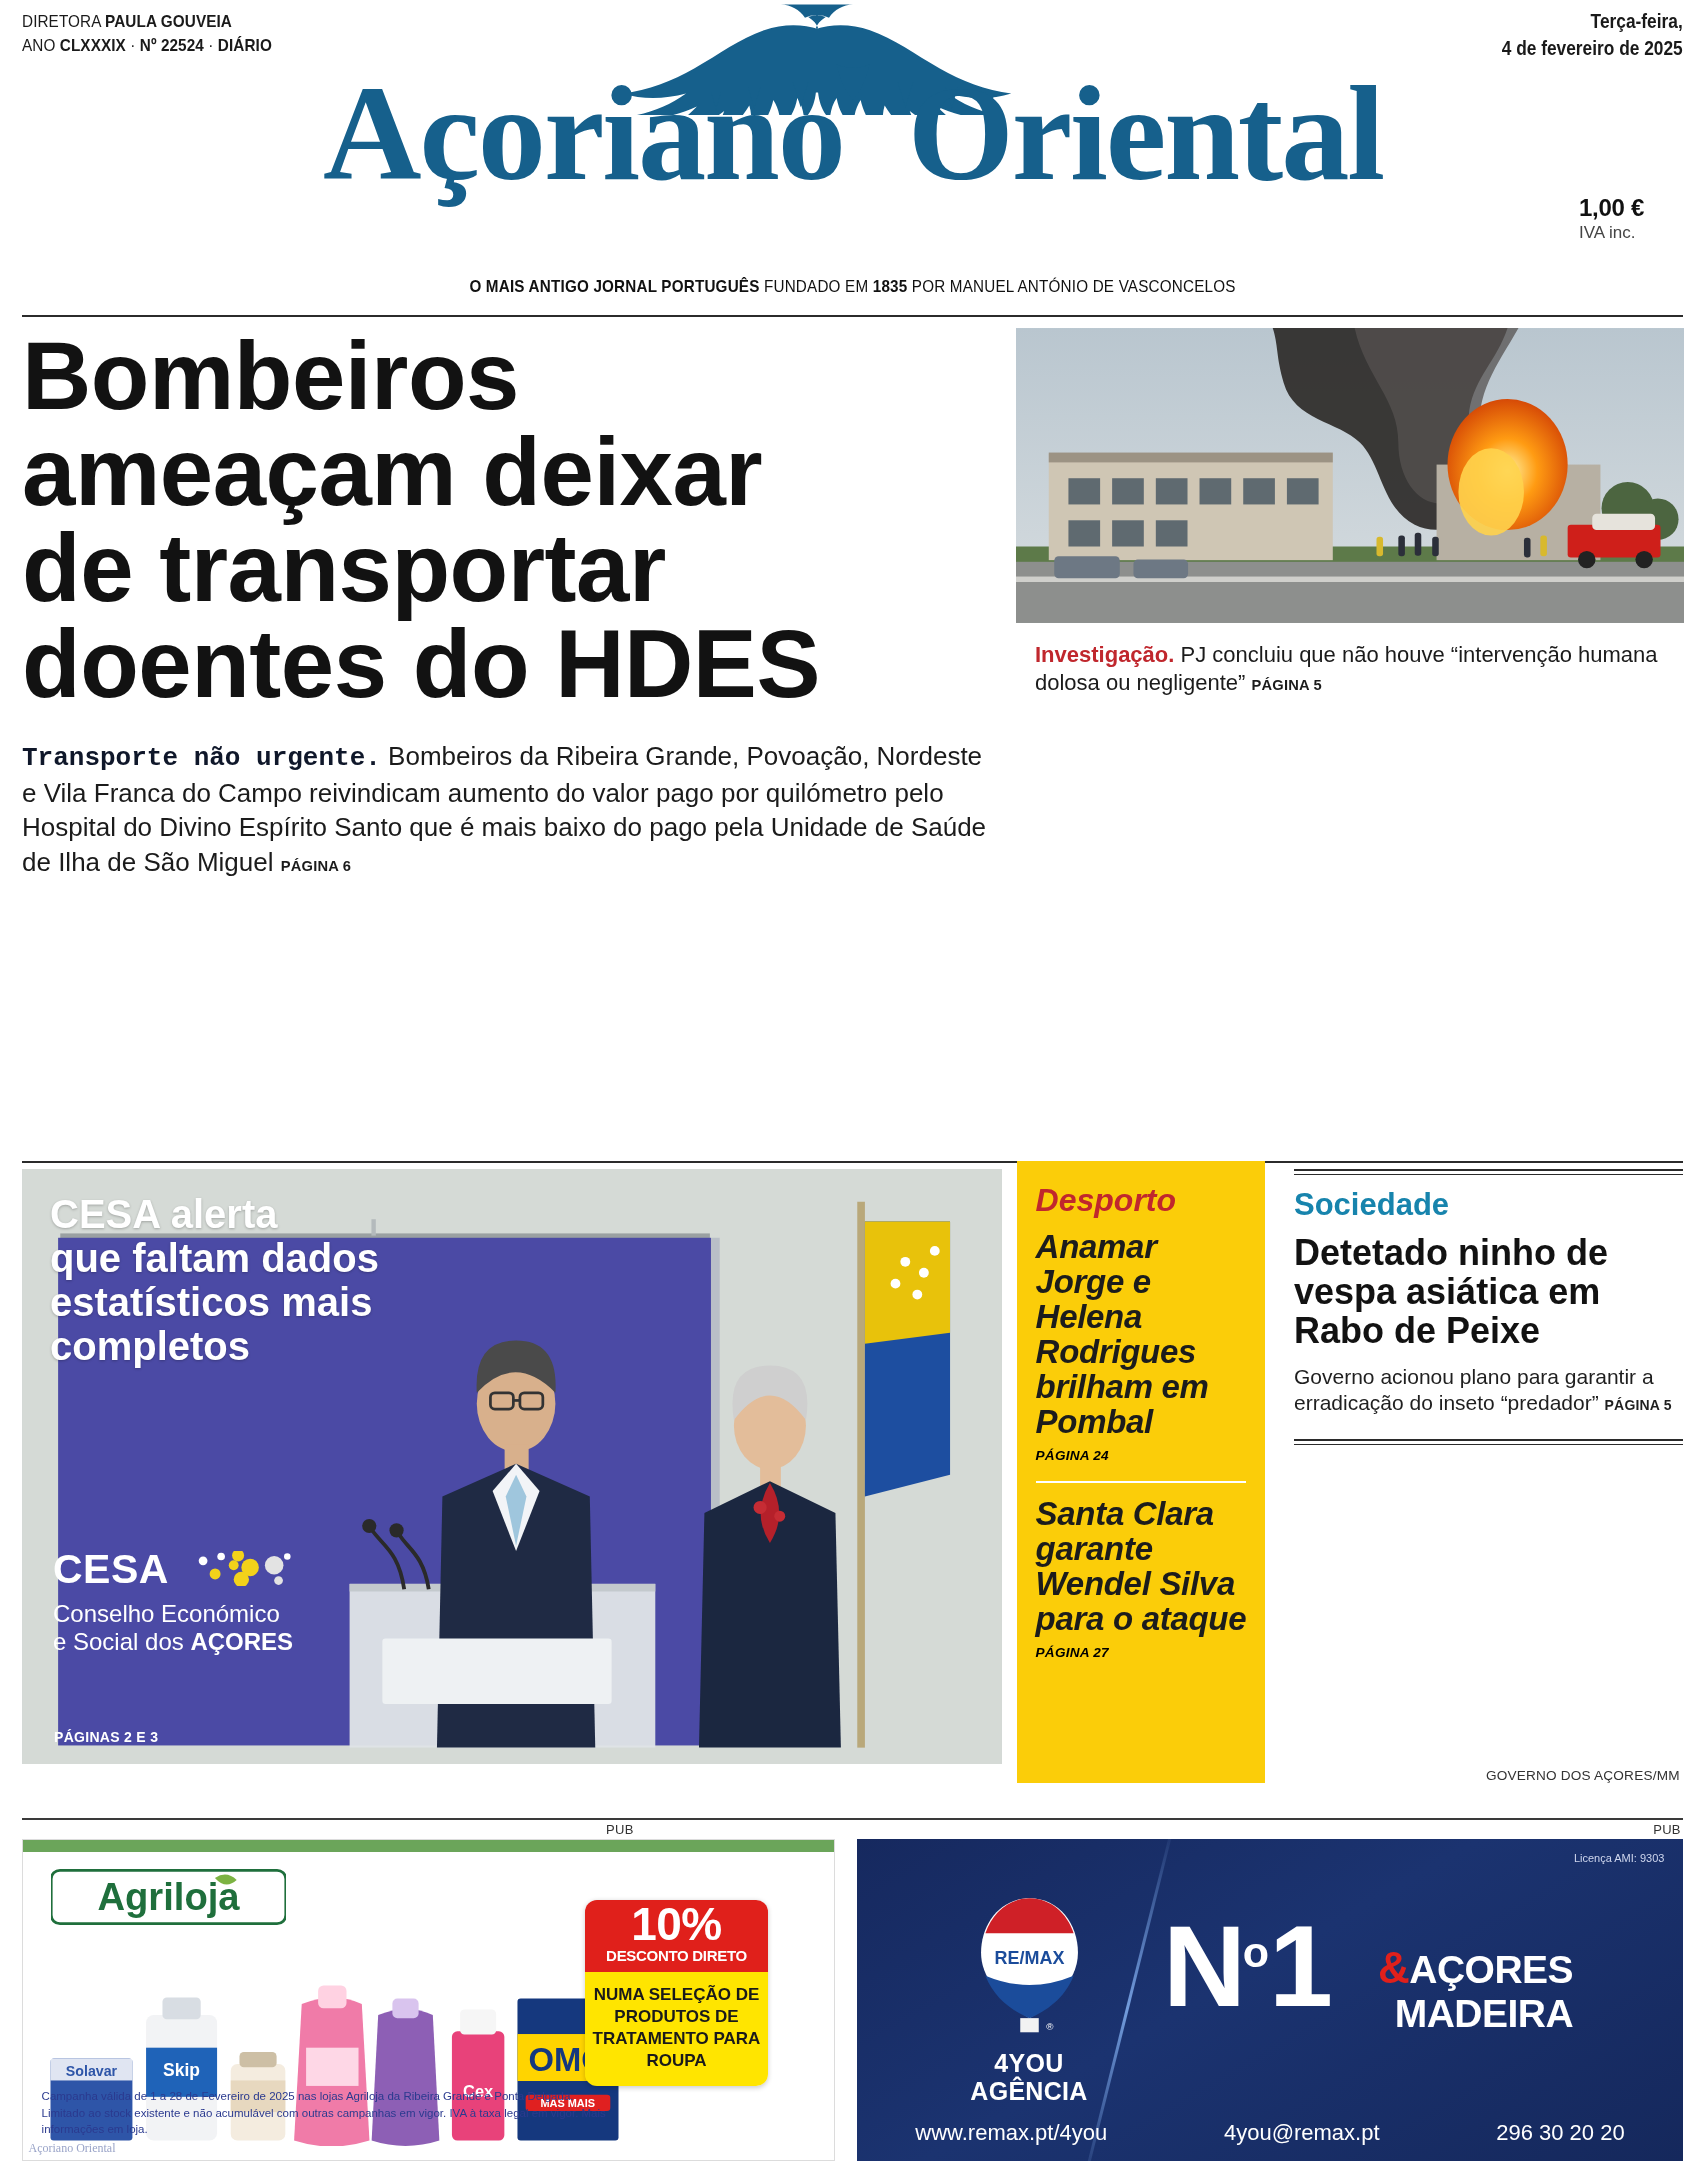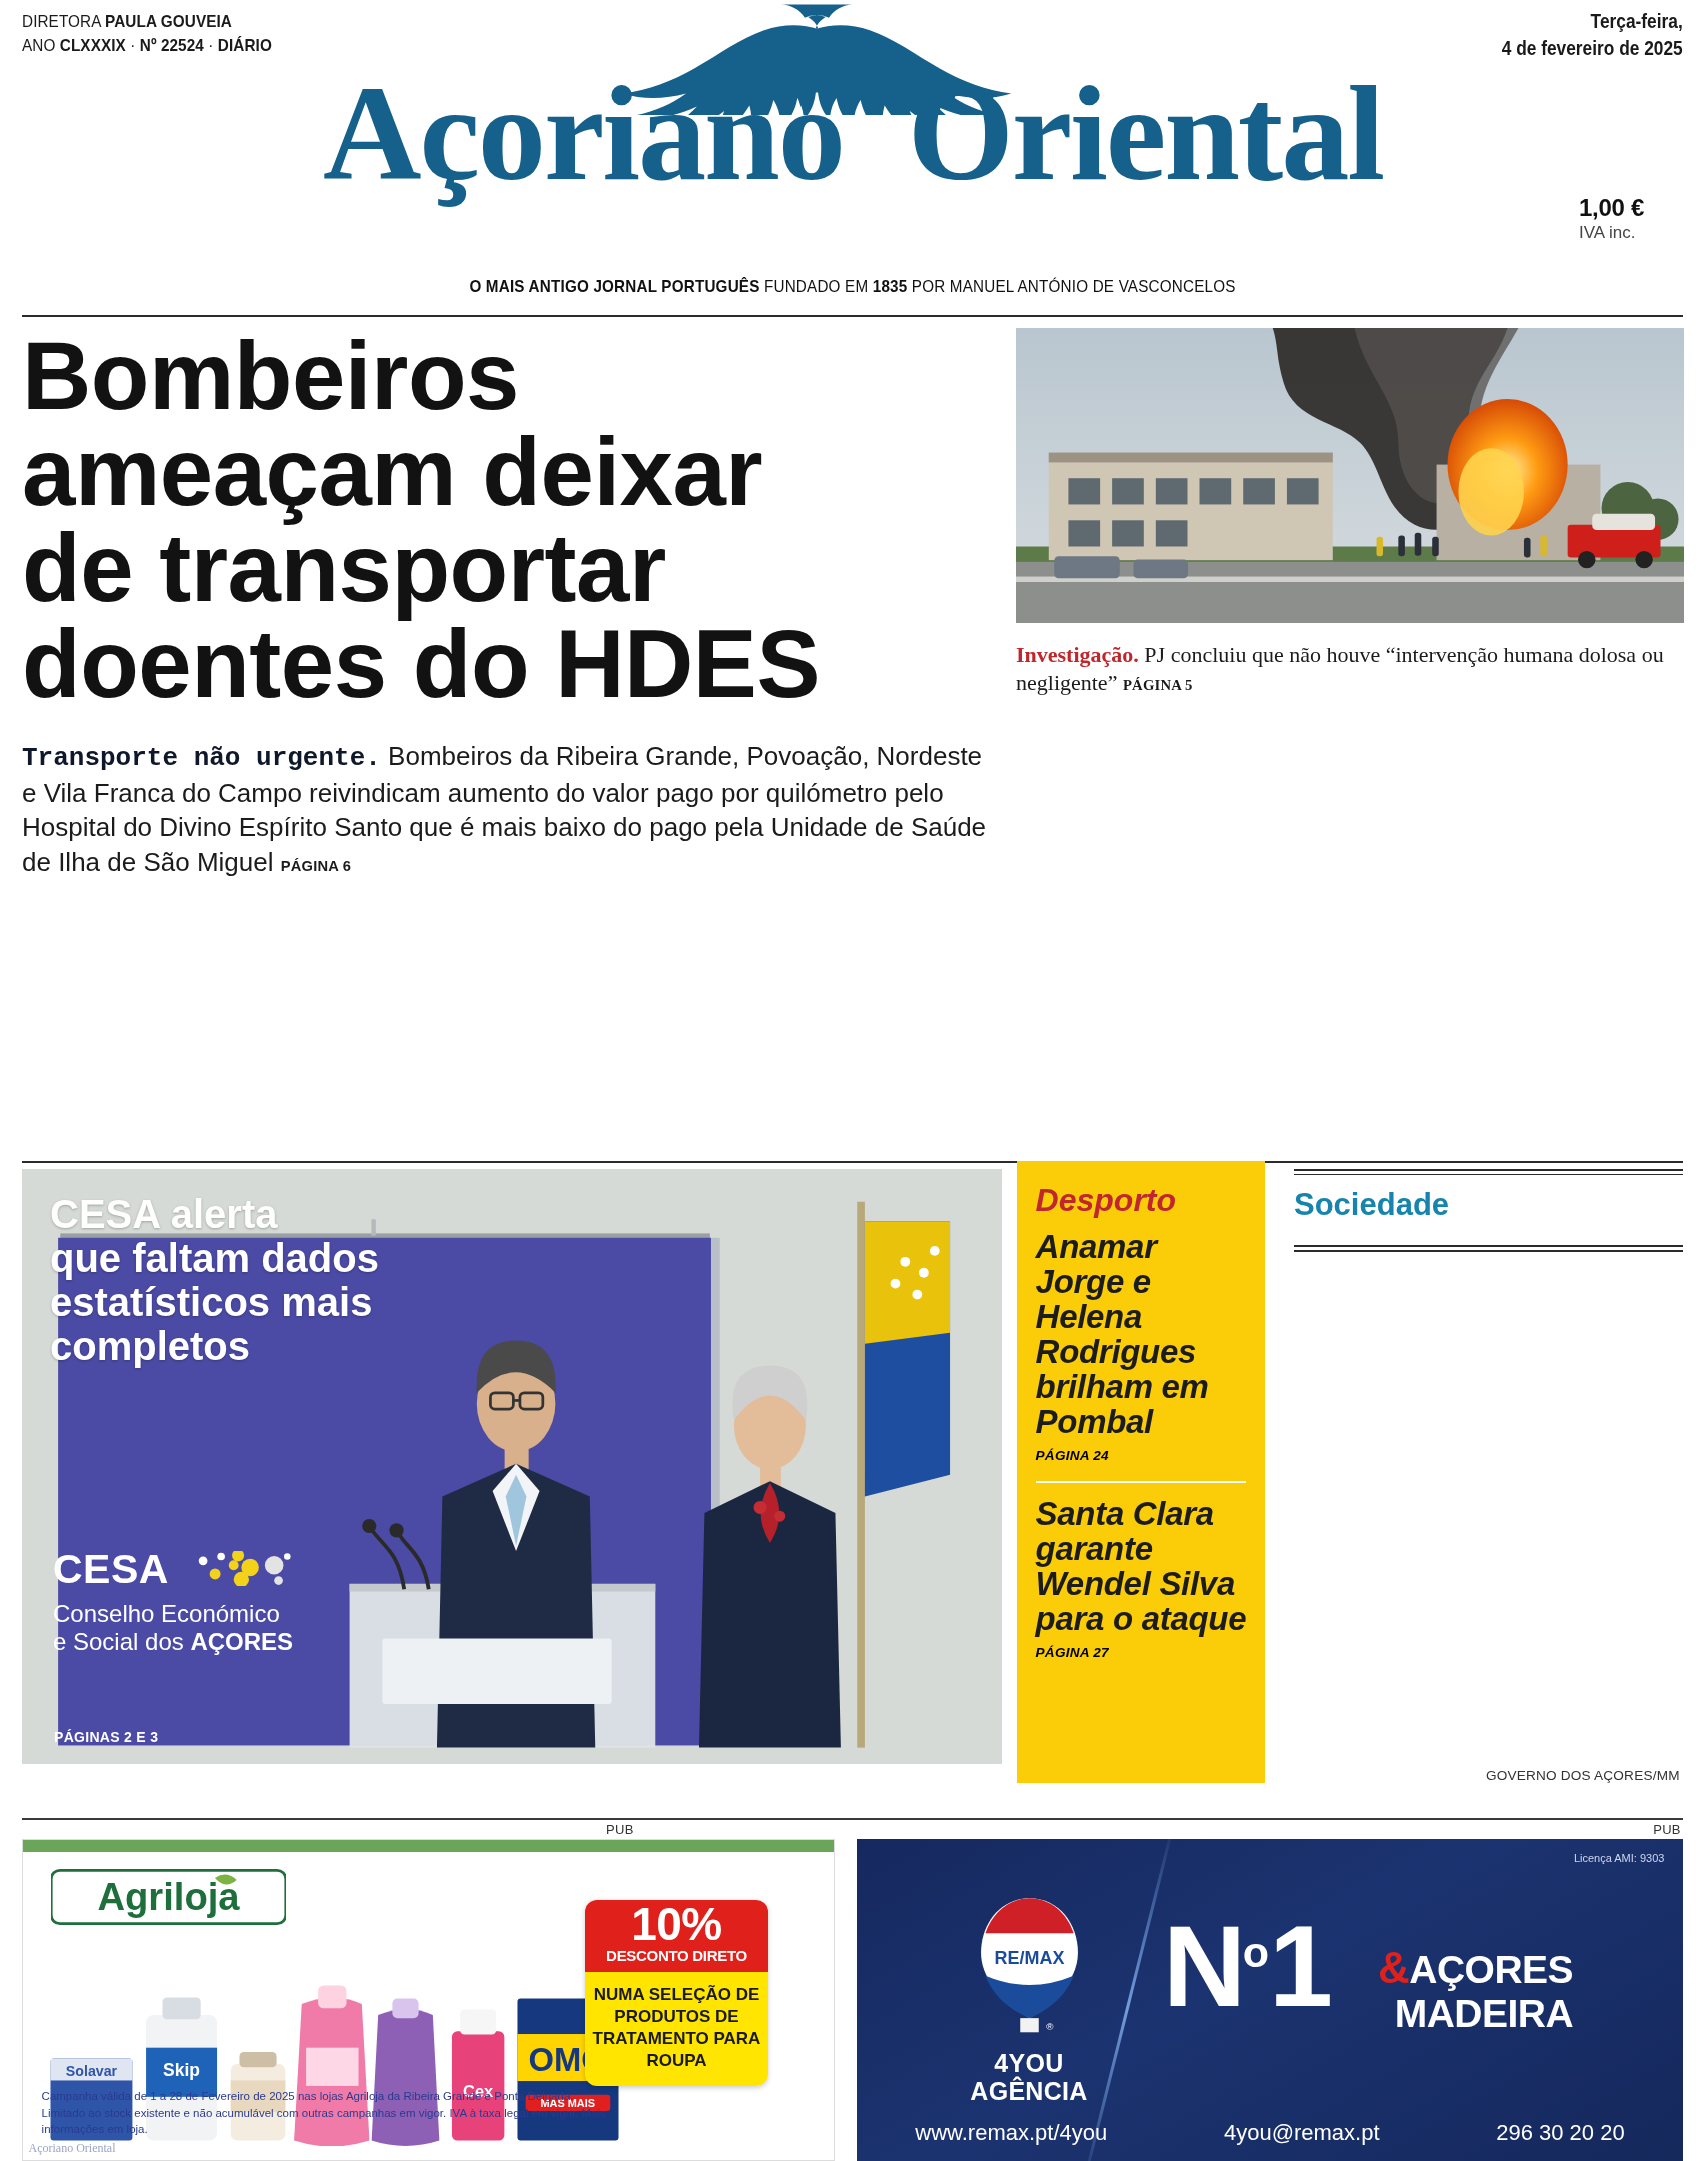--- a/index.html
+++ b/index.html
@@ -63,21 +63,21 @@
   .h-main div { white-space: nowrap; }
 
   .deck { margin-top: 27px; font-size: 26px; line-height: 1.33; color: #1b1b1b;
     font-family: "Liberation Sans Narrow", "Liberation Sans", sans-serif; }
   .deck .kicker { color: #0f172a; font-weight: 800; font-family: Liberation Mono, monospace; }
   .pag { font-size: 14.7px; font-weight: 800; letter-spacing: 0.2px; white-space: nowrap; }
 
   .photo-fire { position: relative; width: 668px; height: 295px; overflow: hidden; }
   .h-sec { font-size: 47px; line-height: 1.02; margin-top: 12px; }
   .deck2 { margin-top: 17.5px; font-size: 22px; line-height: 1.3; color:#1b1b1b;
-    font-family: Liberation Serif, serif; }
+    font-family: Liberation Sans, sans-serif; margin-left: 19px; }
   .deck2 .kicker { color: #c0272d; font-weight: 800; }
 
   
   .band { position: absolute; top: 841px; left: 0; width: 1661px; }
   .band-rule { position:absolute; left:0; right:0; top:-7.6px; height:1.6px; background:#2b2b2b; }
 
   .cesa { position: absolute; left: 0; top: 0; width: 980px; height: 595px;
           background:#cfd6d2; overflow: hidden; }
   .cesa-overlay { position:absolute; left: 28px; top: 23px; width: 453px;
     font-family:"Liberation Sans Narrow","Liberation Sans",sans-serif;
@@ -433,20 +433,27 @@
         <hr>
         <h3>Santa Clara garante Wendel Silva para o ataque</h3>
         <div class="pag">PÁGINA 27</div>
       </div>
 
       <div class="soc">
         <div class="dblrule"></div>
         <div class="dblrule2"></div>
         <div class="sec">Sociedade</div>
 
+        <div class="blk">
+          <h3>Detetado ninho de vespa asiática em Rabo de Peixe</h3>
+          <p>
+            <span>Governo acionou plano para garantir a erradicação do inseto “predador”</span>
+            <span class="pag">PÁGINA 5</span>
+          </p>
+        </div>
 
         <div style="margin-top:22px;">
           <div class="dblrule"></div>
           <div class="dblrule2"></div>
         </div>
 
       </div>
     </div>
   </div>
 

